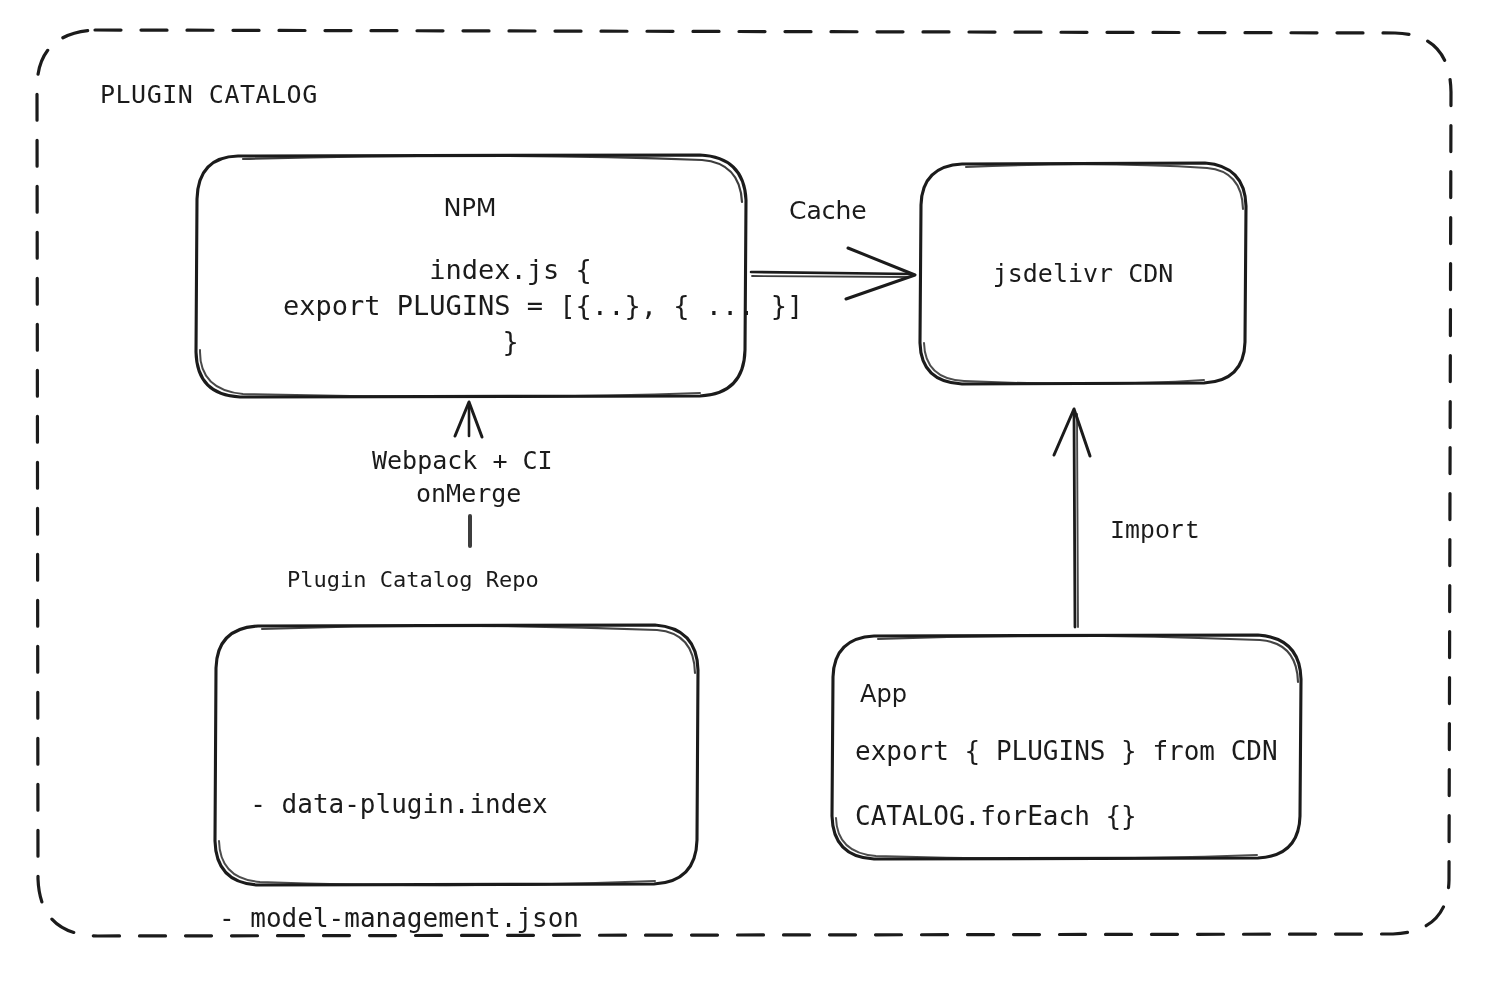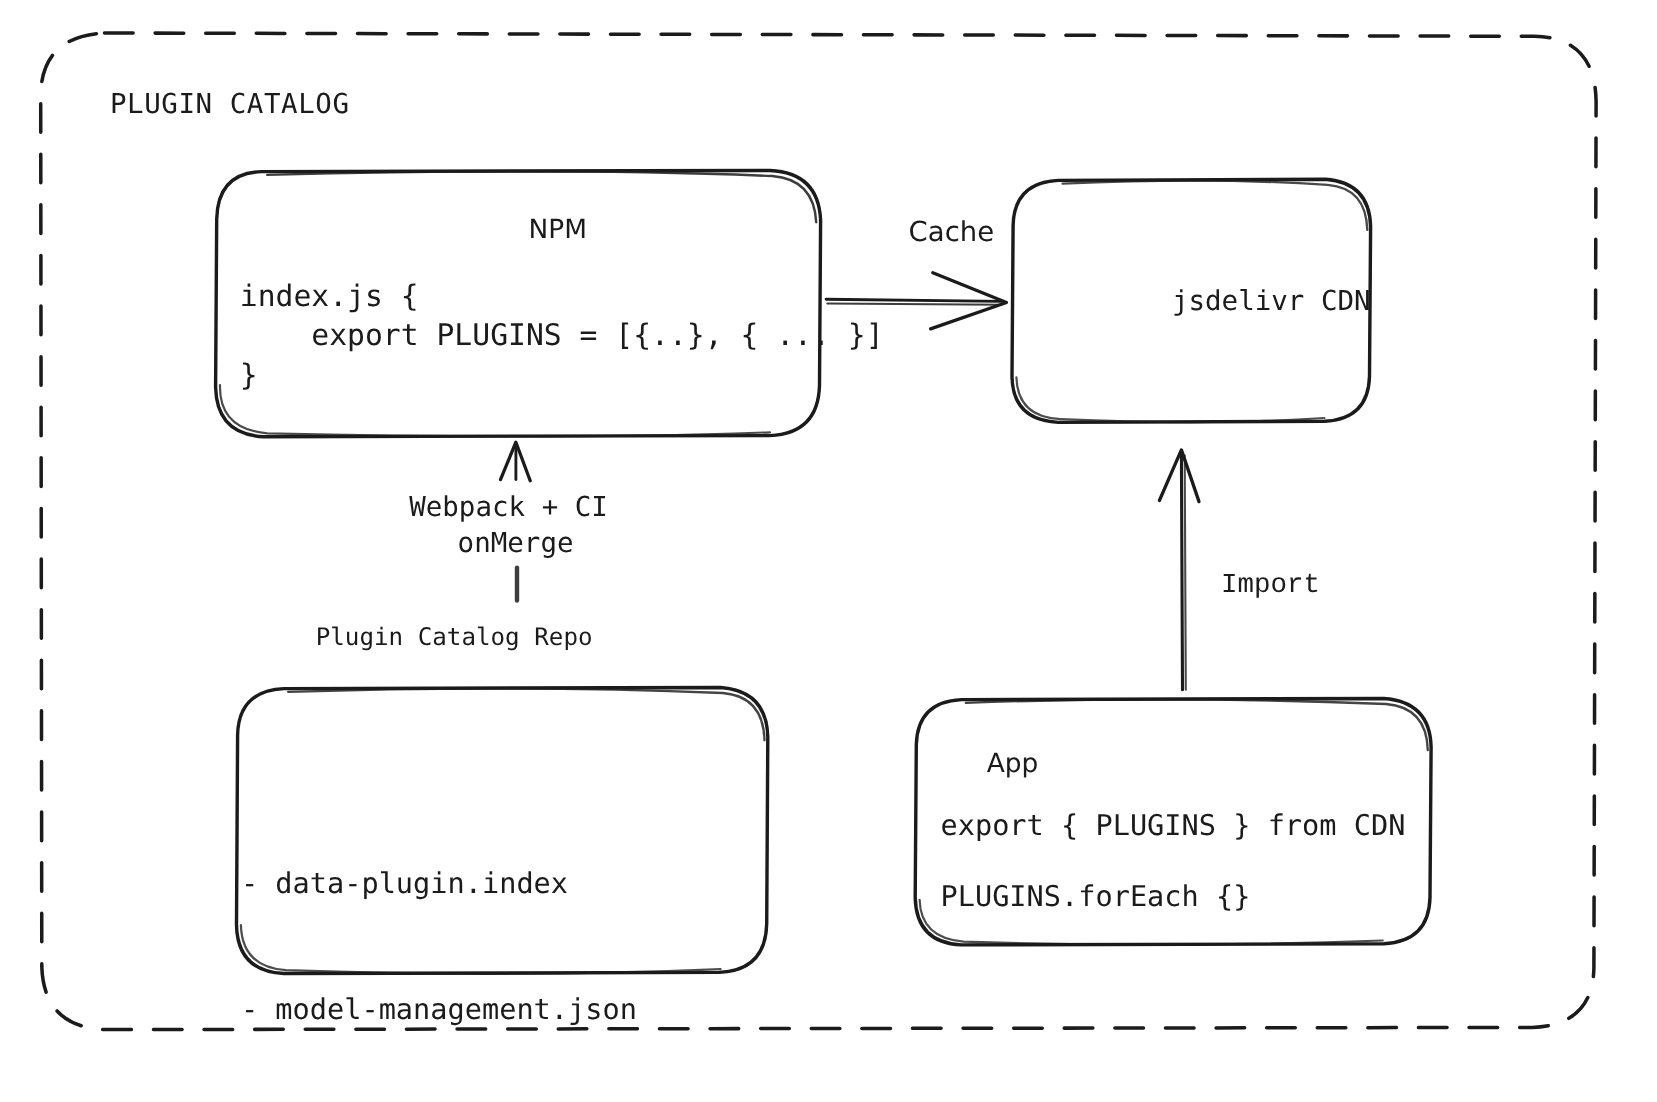--- a/index.html
+++ b/index.html
@@ -27,24 +27,24 @@
     height: 1002px;
   }
   .lbl {
     position: absolute;
     color: #1b1b1b;
     white-space: pre;
     line-height: 1.0;
   }
   .mono {
     font-family: "DejaVu Sans Mono", monospace;
+    text-align: center;
   }
   .sans {
     font-family: "DejaVu Sans", sans-serif;
-    padding-left: 37px;
   }
   .serifmono {
     font-family: "Liberation Mono", monospace;
   }
 
   
   #container-title {
     left: 100px;
     top: 82px;
     font-size: 25px;
@@ -64,21 +64,21 @@
     top: 252px;
     font-size: 27px;
     line-height: 36px;
   }
 
   
   #cdn-title {
     left: 920px;
     top: 261px;
     width: 326px;
-    text-align: right;
+    text-align: center;
     font-size: 25px;
   }
 
   
   #cache-label {
     left: 789px;
     top: 198px;
     font-size: 25px;
   }
 
@@ -198,15 +198,15 @@
   <div class="lbl mono" id="repo-code">
     <div>- data-plugin.index</div>
     <div>- model-management.json</div>
     
   </div>
 
   <div class="lbl serifmono" id="import-label">Import</div>
 
   <div class="lbl sans" id="app-title">App</div>
   <div class="lbl mono" id="app-line1">export { PLUGINS } from CDN</div>
-  <div class="lbl mono" id="app-line2">PLUGINS.forEach {}</div>
+  <div class="lbl mono" id="app-line2">CATALOG.forEach {}</div>
 
 </div>
 
 </body></html>

